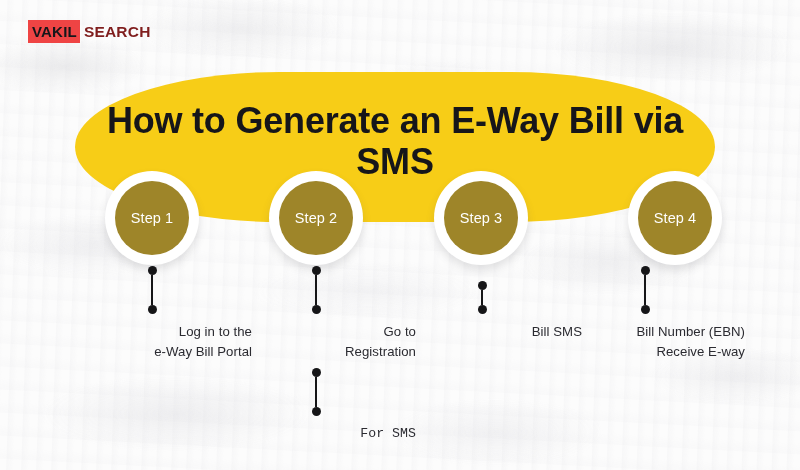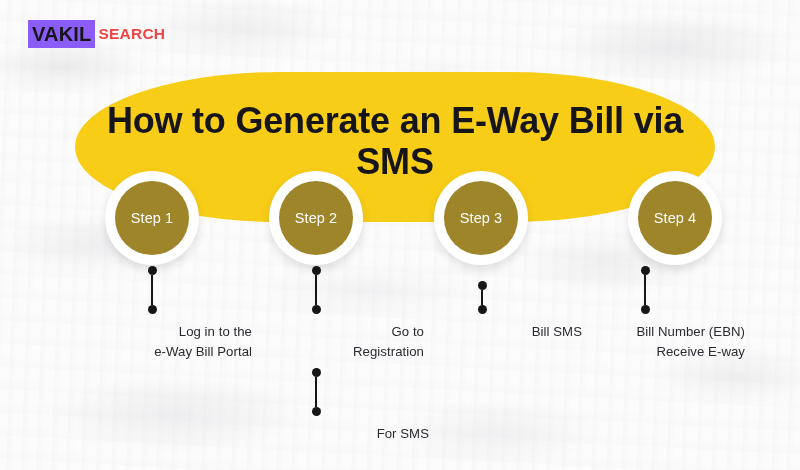--- a/index.html
+++ b/index.html
@@ -65,30 +65,30 @@
   
   .logo {
     position: absolute;
     left: 28px;
     top: 20px;
     display: flex;
     align-items: center;
     letter-spacing: .4px;
   }
   .logo-vakil {
-    background: #8b5cf6;
+    background: #ef4444;
     color: #16161a;
-    font-size: 20px;
+    font-size: 15px;
     font-weight: bold;
     line-height: 1;
     padding: 4px 3px 4px 4px;
     letter-spacing: .2px;
   }
   .logo-search {
-    color: #ef4444;
+    color: #7f1d1d;
     font-size: 15.5px;
     font-weight: bold;
     line-height: 1;
     padding: 4px 0 4px 4px;
     letter-spacing: .2px;
   }
   .banner-inner {
     position: absolute;
     left: 75px;
     top: 72px;
@@ -243,31 +243,31 @@
     <div class="conn-dot"></div>
     <div class="conn-line"></div>
     <div class="conn-dot"></div>
   </div>
 
   <div class="caption" style="left:52px; top:322px; width:200px;">
     <div>Log in to the</div>
     <div>e-Way Bill Portal</div>
   </div>
 
-  <div class="caption" style="left:224px; top:322px; width:200px;">
+  <div class="caption" style="left:216px; top:322px; width:200px;">
     <div>Go to</div>
     <div>Registration</div>
   </div>
 
   <div class="caption" style="left:382px; top:322px; width:200px;">
     <div>Bill SMS</div>
   </div>
 
   <div class="caption" style="left:545px; top:322px; width:200px;">
     <div>Bill Number (EBN)</div>
     <div>Receive E-way</div>
   </div>
 
-  <div class="caption" style="left:229px; top:424px; width:200px;">
+  <div class="caption" style="left:216px; top:424px; width:200px;font-family:Liberation Mono, monospace;">
     <div>For SMS</div>
   </div>
 
 </div>
 
 </body></html>

